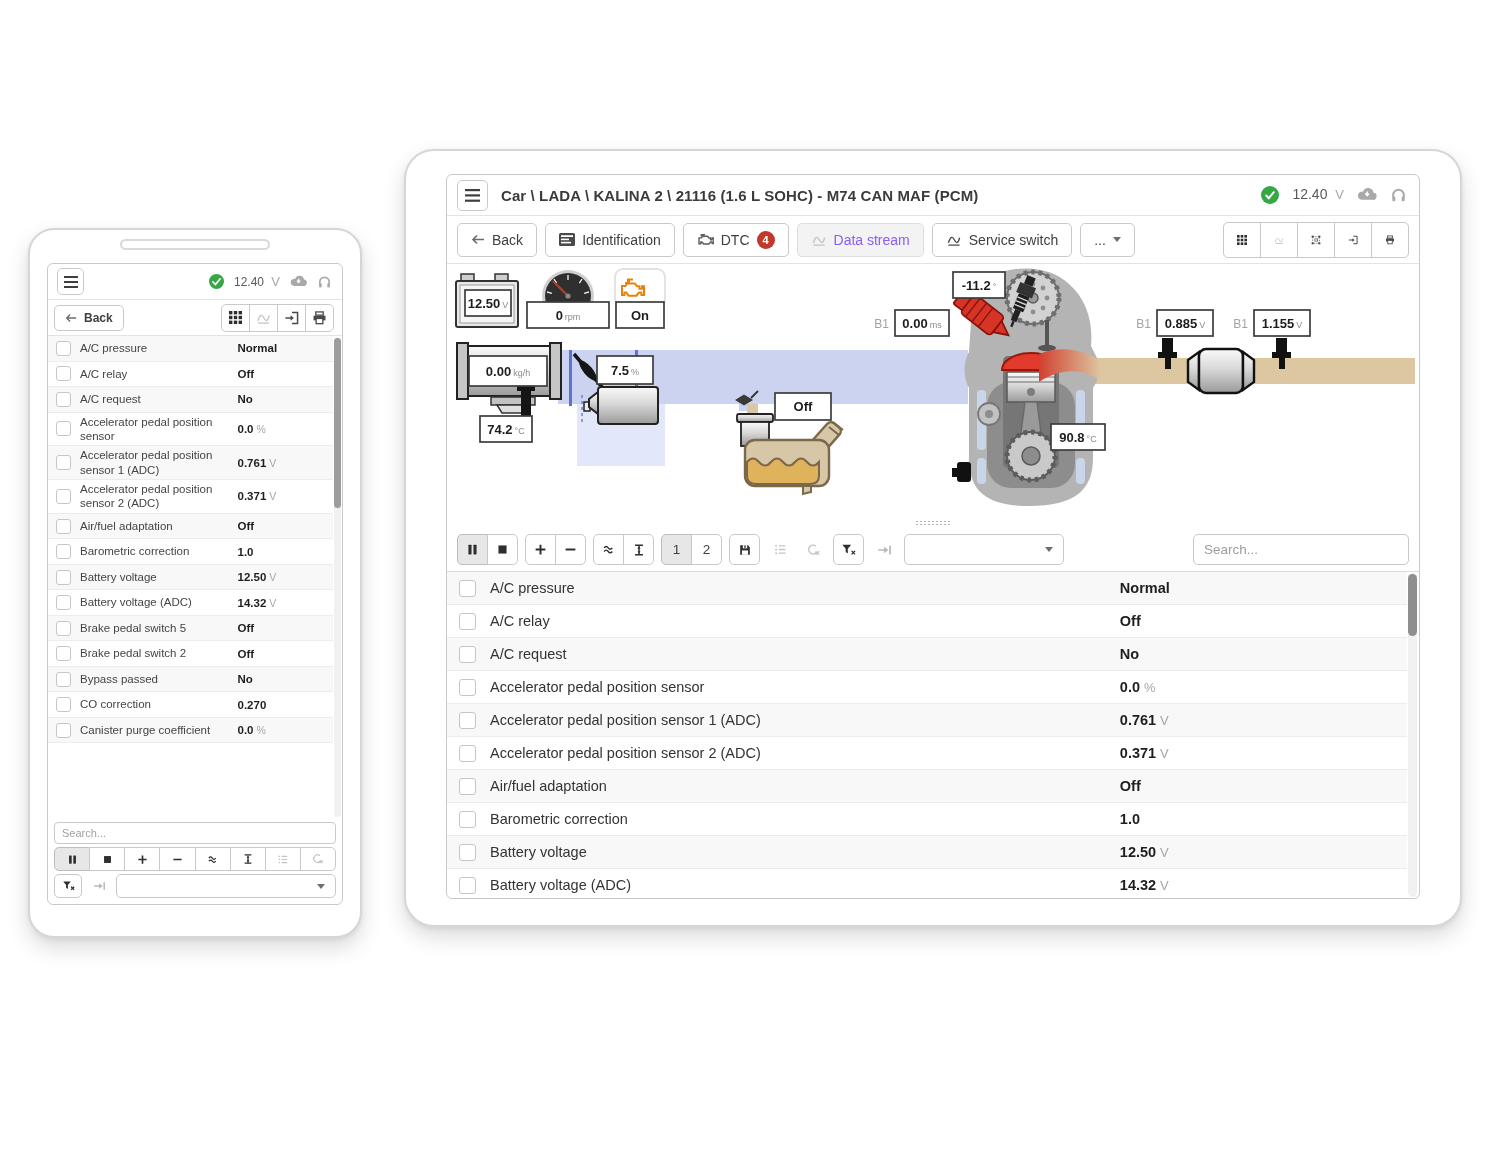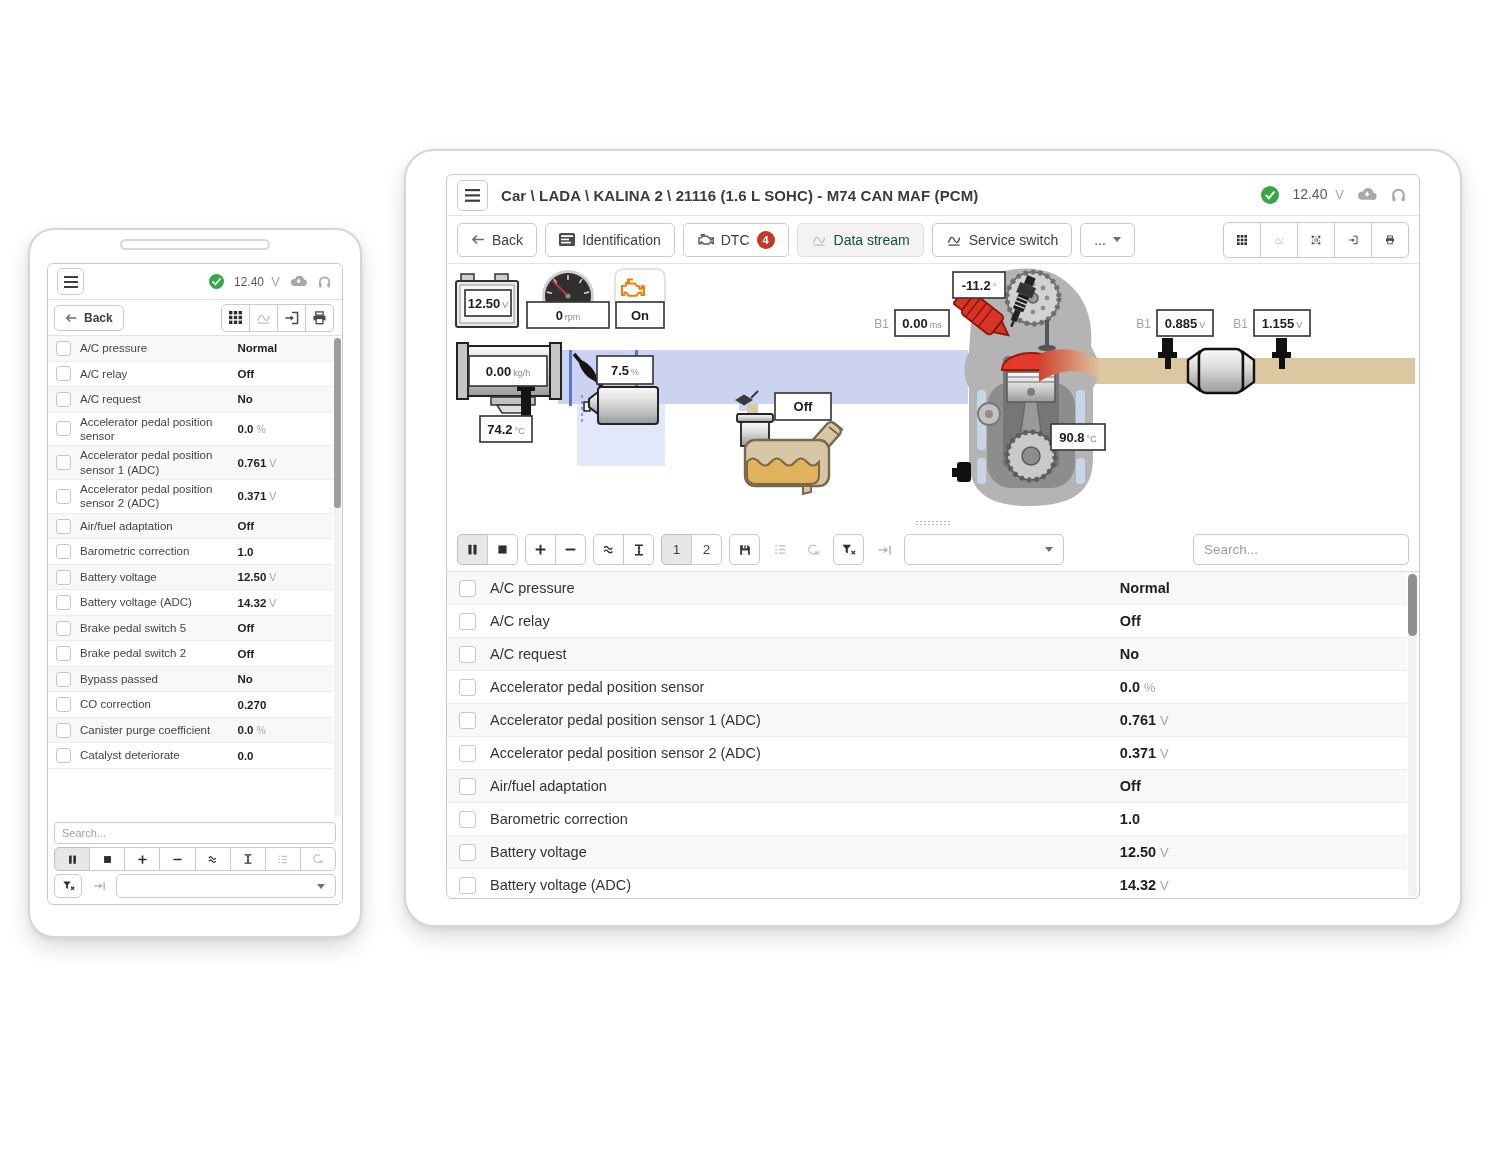--- a/index.html
+++ b/index.html
@@ -11,21 +11,21 @@
   #tablet { left:404px; top:149px; width:1058px; height:778px; border-radius:30px; }
   .speaker { position:absolute; left:50%; top:9px; transform:translateX(-50%); width:150px; height:11px; border:2px solid #d9d9d9; border-radius:7px; background:#fff; }
   .screen { position:absolute; border:1px solid #c9c9c9; border-radius:6px; background:#fff; overflow:hidden; display:flex; flex-direction:column; }
   #phone  .screen { left:17px; right:17px; top:33px; bottom:31px; }
   #tablet .screen { left:40px; right:40px; top:23px; bottom:26px; }
 
   
   .btn { display:inline-flex; align-items:center; justify-content:center; gap:7px; background:#fff; border:1px solid #c9c9c9; border-radius:5px; color:#3f3f3f; font-size:14px; white-space:nowrap; cursor:pointer; }
   .btn.icon-only { padding:0; }
   .btn.active { background:#e7e7e7; border-color:#bdbdbd; }
-  .btn.disabled { background:#f3f3f3; border-color:#dedede; color:#14532d; }
+  .btn.disabled { background:#f3f3f3; border-color:#dedede; color:#8b5cf6; }
   .btn.disabled svg { color:#c2c2c2; }
   .bgroup { display:inline-flex; }
   .bgroup .btn { border-radius:0; margin-left:-1px; }
   .bgroup .btn:first-child { border-radius:5px 0 0 5px; margin-left:0; }
   .bgroup .btn:last-child  { border-radius:0 5px 5px 0; }
   .flaticon { display:inline-flex; align-items:center; justify-content:center; border:none; background:transparent; color:#b9b9b9; }
   svg.ic { display:block; }
 
   
   .t-header { height:41px; display:flex; align-items:center; padding:0 12px 0 5px; border-bottom:1px solid #e3e3e3; flex:0 0 auto; }
@@ -273,25 +273,20 @@
           </div>
 
 
           <div class="prow">
             <span class="pcb"></span>
             <span class="plabel">Canister purge coefficient</span>
             <span class="pval"><b>0.0</b><span class="unit">%</span></span>
           </div>
 
 
-          <div class="prow">
-            <span class="pcb"></span>
-            <span class="plabel">Catalyst deteriorate</span>
-            <span class="pval"><b>0.0</b></span>
-          </div>
         </div>
       <div class="vscroll" style="right:1px;width:7px;">
           <div class="vthumb" style="top:1px;height:170px;background:#9d9d9d;"></div>
         </div>
     </div>
 
     <div class="p-search">
       <input placeholder="Search..." style="">
     </div>
 

